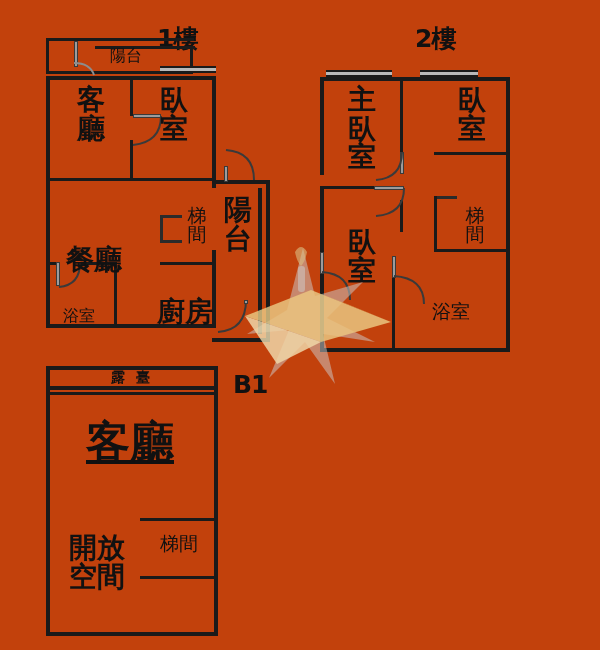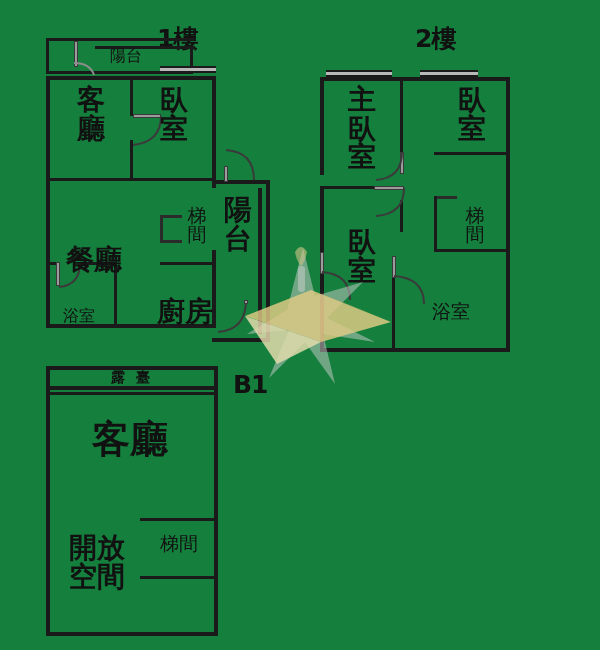--- a/index.html
+++ b/index.html
@@ -8,21 +8,21 @@
     padding: 0;
     background: #ffffff;
   }
   body {
     font-family: "DejaVu Sans", "Liberation Sans", sans-serif;
   }
   #stage {
     position: relative;
     width: 600px;
     height: 650px;
-    background: #15803d;
+    background: #c2410c;
     overflow: hidden;
   }
   
   .plan {
     position: absolute;
   }
   .floor-label {
     position: absolute;
     font-weight: bold;
     font-size: 25px;
@@ -62,21 +62,21 @@
   }
   
   .room {
     position: absolute;
     color: #111111;
     line-height: 1.02;
     text-align: center;
     white-space: pre-line;
     font-weight: 500;
   }
-  .rm-xl   { font-size: 38px; font-weight: 700; letter-spacing: 0px; }
+  .rm-xl   { font-size: 44px; font-weight: 700; letter-spacing: 0px; text-decoration: underline; }
   .rm-md   { font-size: 28px; font-weight: 600; }
   .rm-sm   { font-size: 19px; font-weight: 500; }
   .rm-xs   { font-size: 16px; font-weight: 500; }
   .rm-tiny { font-size: 14px; font-weight: 600; letter-spacing: 3px; }
 
   
   #watermark {
     position: absolute;
     left: 243px;
     top: 238px;

